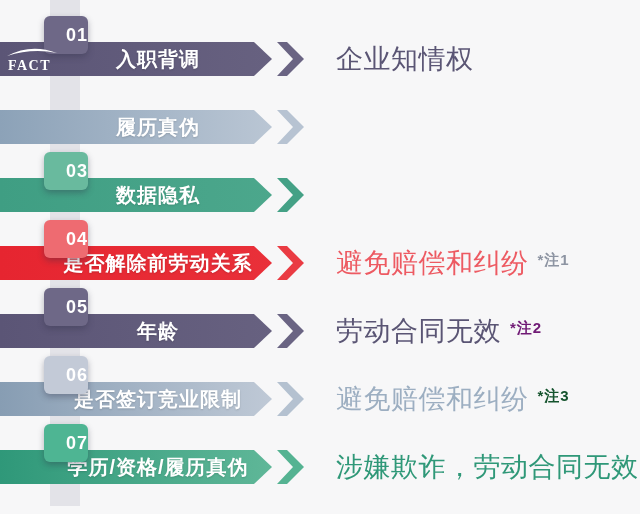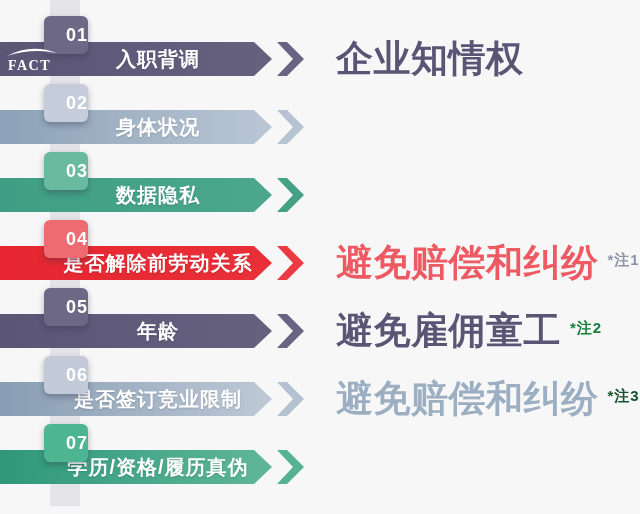--- a/index.html
+++ b/index.html
@@ -67,21 +67,21 @@
   }
   .result{
     position:absolute;
     left:336px;top:0;
     height:34px;
     display:flex;align-items:center;
     z-index:2;
     white-space:nowrap;
   }
   .result-text{
-    font-size:37px;font-weight:bold;
+    font-size:27px;font-weight:normal;
     color:var(--label);
     letter-spacing:.5px;
   }
   .note{
     font-size:15px;font-weight:bold;
     color:#8d94a2;
     margin-left:9px;
     position:relative;top:-3px;
     letter-spacing:1px;
   }
@@ -108,28 +108,25 @@
     <div class="badge">
       <span>01</span>
     </div>
     <div class="result">
       <span class="result-text">企业知情权</span>
 
     </div>
   </div>
       <div class="row" style="--top: 110px; --banner-from: #8ca2b8; --banner-to: #bac6d4; --badge: #c6cdda; --chevron: #b7c3d2; --label: #9caec1;">
     <div class="banner">
-      <span class="banner-text">身体状况</span>
-    </div>
-    <svg class="chevron" viewBox="0 0 27 34">
-      <path d="M0,0 L10,0 L27,17 L10,34 L0,34 L16,17 Z" fill="currentColor"></path>
-    </svg>
-    <div class="badge">
-      <span>02</span>
-    </div>
+      <span class="banner-text">履历真伪</span>
+    </div>
+    <svg class="chevron" viewBox="0 0 27 34">
+      <path d="M0,0 L10,0 L27,17 L10,34 L0,34 L16,17 Z" fill="currentColor"></path>
+    </svg>
   </div>
       <div class="row" style="--top: 178px; --banner-from: #3f9e83; --banner-to: #4ca78c; --badge: #69ba9e; --chevron: #44a186; --label: #3fa184;">
     <div class="banner">
       <span class="banner-text">数据隐私</span>
     </div>
     <svg class="chevron" viewBox="0 0 27 34">
       <path d="M0,0 L10,0 L27,17 L10,34 L0,34 L16,17 Z" fill="currentColor"></path>
     </svg>
     <div class="badge">
       <span>03</span>
@@ -154,22 +151,22 @@
     <div class="banner">
       <span class="banner-text">年龄</span>
     </div>
     <svg class="chevron" viewBox="0 0 27 34">
       <path d="M0,0 L10,0 L27,17 L10,34 L0,34 L16,17 Z" fill="currentColor"></path>
     </svg>
     <div class="badge">
       <span>05</span>
     </div>
     <div class="result">
-      <span class="result-text">避免雇佣童工</span>
-      <span class="note" style="color: #15803d;">*注2</span>
+      <span class="result-text">劳动合同无效</span>
+      <span class="note" style="color: #701a75;">*注2</span>
     </div>
   </div>
       <div class="row" style="--top: 382px; --banner-from: #879db3; --banner-to: #bfc9d6; --badge: #c3cad7; --chevron: #b4c1d0; --label: #9caec1;">
     <div class="banner">
       <span class="banner-text">是否签订竞业限制</span>
     </div>
     <svg class="chevron" viewBox="0 0 27 34">
       <path d="M0,0 L10,0 L27,17 L10,34 L0,34 L16,17 Z" fill="currentColor"></path>
     </svg>
     <div class="badge">
@@ -182,20 +179,24 @@
   </div>
       <div class="row" style="--top: 450px; --banner-from: #2f9879; --banner-to: #5fb798; --badge: #4eb593; --chevron: #55b392; --label: #2f9878;">
     <div class="banner">
       <span class="banner-text">学历/资格/履历真伪</span>
     </div>
     <svg class="chevron" viewBox="0 0 27 34">
       <path d="M0,0 L10,0 L27,17 L10,34 L0,34 L16,17 Z" fill="currentColor"></path>
     </svg>
     <div class="badge">
       <span>07</span>
+    </div>
+    <div class="result">
+      <span class="result-text">涉嫌欺诈，劳动合同无效</span>
+
     </div>
   </div>
     </div>
   <div class="logo">
     <svg width="56" height="34" viewBox="0 0 56 34">
       <path d="M3 14 Q 27 1 53 11 Q 28 6 3 14 Z" fill="#ffffff"></path>
       <text x="4" y="28" font-family="Liberation Serif, DejaVu Serif, serif" font-size="14" font-weight="bold" fill="#ffffff" letter-spacing="1.5">FACT</text>
     </svg>
   </div>
 </div>

